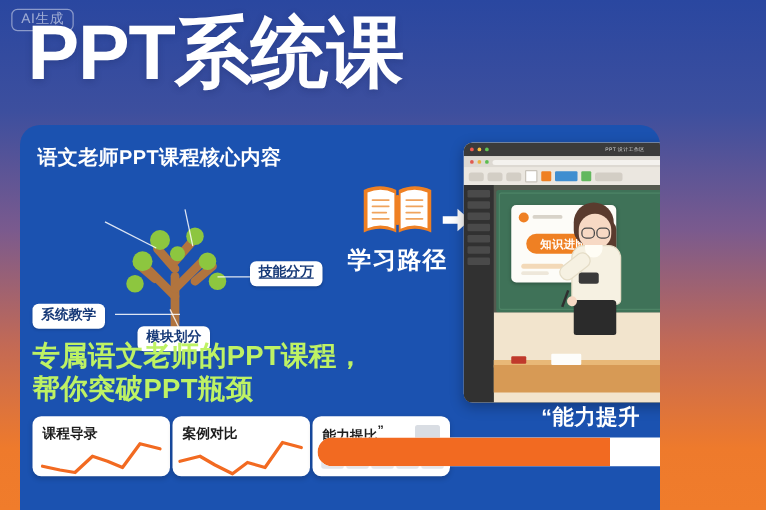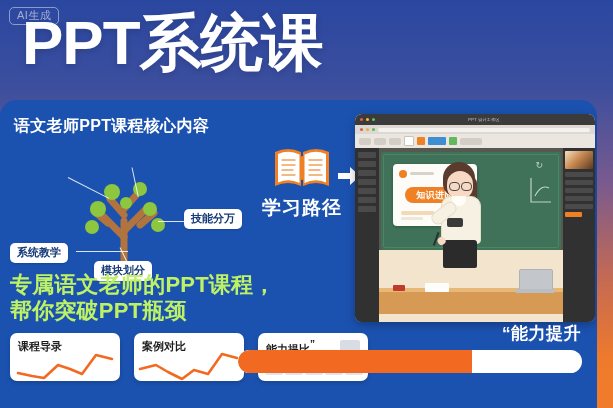--- a/index.html
+++ b/index.html
@@ -21,41 +21,41 @@
   
   .hero-title{
     position:absolute;left:22px;top:8px;z-index:30;
     font-size:62px;font-weight:bold;color:#ffffff;
     letter-spacing:-1px;line-height:1.12;white-space:nowrap;
     text-shadow:0 2px 6px rgba(20,30,80,.25);
   }
 
   
   .panel{
-    position:absolute;left:0;top:100px;width:597px;height:308px;
+    position:absolute;left:16px;top:100px;width:512px;height:308px;
     background:#1b52b0;border-radius:16px 16px 0 0;overflow:hidden;
   }
 
   
   .left-col{position:absolute;left:8px;top:12px;width:240px;height:180px;}
   .section-head{
     font-size:16px;font-weight:bold;color:#ffffff;letter-spacing:.3px;
     margin:4px 0 0 6px;white-space:nowrap;
   }
 
   .tree-wrap{position:relative;width:240px;height:135px;margin-top:6px;}
   .pill{
     position:absolute;background:#ffffff;color:#173a78;
     font-size:11px;font-weight:bold;border-radius:5px;
     padding:3px 7px;white-space:nowrap;line-height:1.25;
     box-shadow:0 1px 2px rgba(0,0,0,.18);
   }
   .p1{left:10px;top:6px;}
   .p2{left:96px;top:4px;}
-  .p3{left:176px;top:66px;}
+  .p3{left:176px;top:66px;text-decoration:underline;}
   .p4{left:2px;top:100px;}
   .p5{left:86px;top:118px;}
   .leader{position:absolute;background:#ffffff;height:1px;opacity:.85;}
   .l1{left:60px;top:34px;width:46px;transform:rotate(27deg);transform-origin:left center;}
   .l2{left:124px;top:24px;width:30px;transform:rotate(78deg);transform-origin:left center;}
   .l3{left:150px;top:78px;width:28px;}
   .l4{left:68px;top:108px;width:52px;}
   .l5{left:112px;top:104px;width:18px;transform:rotate(64deg);transform-origin:left center;}
   .tree-svg{position:absolute;left:60px;top:22px;}
 
@@ -127,21 +127,21 @@
   .t-held{position:absolute;left:16px;top:56px;width:16px;height:9px;background:#3a3a3a;border-radius:2px;}
 
   
   .headline{
     position:absolute;left:10px;top:172px;z-index:12;
     color:#bef264;font-size:22px;font-weight:bold;line-height:1.18;
     letter-spacing:.2px;white-space:nowrap;
   }
 
   
-  .cards{position:absolute;left:10px;top:233px;display:flex;gap:14px;}
+  .cards{position:absolute;left:10px;top:233px;display:flex;gap:2px;}
   .card{
     width:110px;height:48px;background:#ffffff;border-radius:7px;
     position:relative;overflow:hidden;box-shadow:0 2px 4px rgba(0,0,0,.18);
   }
   .card-title{position:absolute;left:8px;top:6px;font-size:11px;font-weight:bold;color:#1d1d1d;white-space:nowrap;}
   .card svg{position:absolute;left:0;top:12px;}
   .quote-mark{font-size:10px;color:#1d1d1d;vertical-align:super;}
   .grid-blocks{position:absolute;left:7px;top:20px;display:grid;grid-template-columns:repeat(5,18px);grid-auto-rows:10px;gap:2px;}
   .blk{background:#e2e5ea;border-radius:2px;}
   .blk.accent{background:#cfd4db;}

